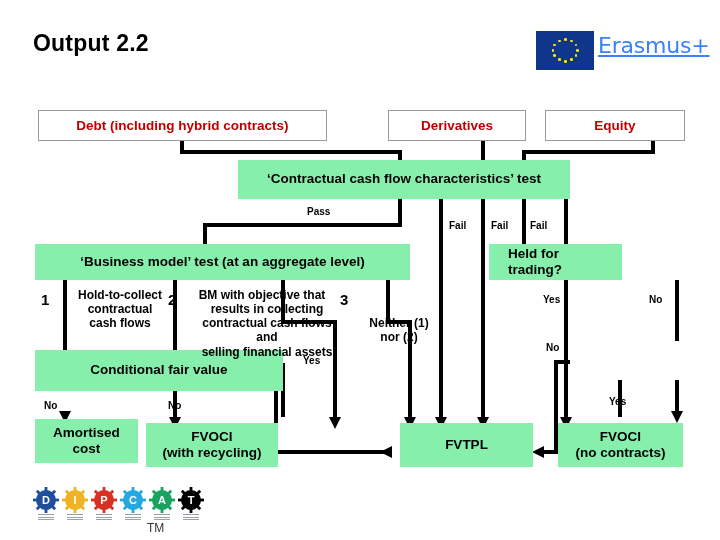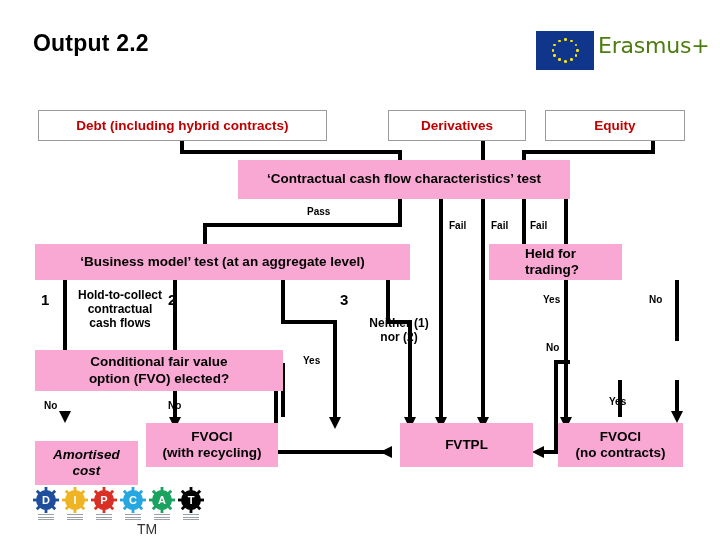--- a/index.html
+++ b/index.html
@@ -12,34 +12,34 @@
 
   .ttl{
     position:absolute;left:33px;top:30px;
     font-size:23px;font-weight:bold;color:#000;letter-spacing:.2px;
   }
 
   
   .eu-logo{position:absolute;left:536px;top:30px;width:150px;height:42px;}
   .eu-flag{position:absolute;left:0;top:1px;width:58px;height:39px;background:#10368c;}
   .eu-star{position:absolute;width:2.6px;height:2.6px;background:#ffe800;border-radius:50%;}
-  .eu-word{position:absolute;left:62px;top:3px;font-size:22px;color:#4d7c0f;
-    font-family:"DejaVu Sans", sans-serif;letter-spacing:-.2px;}
+  .eu-word{position:absolute;left:62px;top:3px;font-size:22px;color:#3b82f6;
+    font-family:"DejaVu Sans", sans-serif;letter-spacing:-.2px;text-decoration:underline;}
 
   
   .catbox{
     position:absolute;border:1px solid #9b9b9b;background:#ffffff;
     color:#c00000;font-size:13.5px;font-weight:bold;
     display:flex;align-items:center;justify-content:center;text-align:center;
     box-sizing:border-box;
   }
 
   
   .gbox{
-    position:absolute;background:#f9a8d4;color:#000;
+    position:absolute;background:#86efac;color:#000;
     font-size:13.5px;font-weight:bold;line-height:1.22;
     display:flex;align-items:center;justify-content:center;text-align:center;
     box-sizing:border-box;padding:1px 4px;
   }
 
   
   .lbl{position:absolute;font-size:10px;font-weight:bold;color:#000;white-space:nowrap;}
   .num{position:absolute;font-size:15px;font-weight:bold;color:#000;}
   .branch{
     position:absolute;font-size:12px;font-weight:bold;color:#000;
@@ -51,21 +51,21 @@
   
   .dipcat{position:absolute;left:33px;top:487px;width:160px;height:42px;}
   .gear{position:absolute;top:0;width:26px;height:26px;}
   .gear .gtxt{
     position:absolute;left:0;top:0;width:26px;height:26px;
     display:flex;align-items:center;justify-content:center;
     font-size:11px;font-weight:bold;color:#ffffff;
   }
   .gunder{position:absolute;top:27px;left:5px;width:16px;height:7px;}
   .gunder i{display:block;height:1px;background:#9aa0a6;margin-bottom:1.6px;}
-  .tm{position:absolute;left:104px;top:34px;font-size:14px;color:#333;}
+  .tm{position:absolute;left:114px;top:34px;font-size:12px;color:#333;}
 </style>
 </head>
 <body>
 
 <div id="stage">
 
   <div class="ttl">Output 2.2</div>
 
   <div class="eu-logo">
     <div class="eu-flag">
@@ -135,32 +135,31 @@
       <polygon points="544,446 544,458 532,452"></polygon>
     </g>
   </svg>
 
   <div class="gbox" style="left:238px;top:160px;width:332px;height:39px;flex-direction:column;">
     <span>‘Contractual cash flow characteristics’ test</span>
   </div>
 
   <div class="gbox" style="left:35px;top:244px;width:375px;height:36px;">‘Business model’ test (at an aggregate level)</div>
 
-  <div class="gbox" style="left:489px;top:244px;width:133px;height:36px;flex-direction:column;align-items:flex-start;padding-left:36px;">
+  <div class="gbox" style="left:489px;top:244px;width:133px;height:36px;flex-direction:column;align-items:flex-start;padding-left:19px;">
     <span>Held for</span>
     <span>trading?</span>
   </div>
 
   <div class="gbox" style="left:35px;top:350px;width:248px;height:41px;flex-direction:column;">
     <span>Conditional fair value</span>
-    <span>option (FVO) elected?</span>
-  </div>
-
-
-  <div class="gbox" style="left:35px;top:441px;width:103px;height:44px;flex-direction:column;font-style:italic;">
+  </div>
+
+
+  <div class="gbox" style="left:35px;top:419px;width:103px;height:44px;flex-direction:column;">
     <span>Amortised</span>
     <span>cost</span>
   </div>
   <div class="gbox" style="left:146px;top:423px;width:132px;height:44px;flex-direction:column;">
     <span>FVOCI</span>
     <span>(with recycling)</span>
   </div>
   <div class="gbox" style="left:400px;top:423px;width:133px;height:44px;">FVTPL</div>
   <div class="gbox" style="left:558px;top:423px;width:125px;height:44px;flex-direction:column;">
     <span>FVOCI</span>
@@ -173,20 +172,26 @@
   <div class="lbl" style="left:530px;top:220px;">Fail</div>
 
   <div class="num" style="left:41px;top:291px;">1</div>
   <div class="branch" style="left:68px;top:288px;width:104px;">
     <div>Hold-to-collect</div>
     <div>contractual</div>
     <div>cash flows</div>
   </div>
 
   <div class="num" style="left:168px;top:291px;">2</div>
+  <div class="branch" style="left:190px;top:288px;width:154px;overflow:hidden;">
+    <div style="white-space:nowrap;overflow:hidden;width:144px;">BM with objective that</div>
+    <div>results in collecting</div>
+    <div>contractual cash flows and</div>
+    <div>selling financial assets</div>
+  </div>
 
   <div class="num" style="left:340px;top:291px;">3</div>
   <div class="branch" style="left:358px;top:288px;width:82px;margin-top:28px;">
     <div>Neither (1)</div>
     <div>nor  (2)</div>
   </div>
 
   <div class="lbl" style="left:303px;top:355px;">Yes</div>
   <div class="lbl" style="left:44px;top:400px;">No</div>
   <div class="lbl" style="left:168px;top:400px;">No</div>

